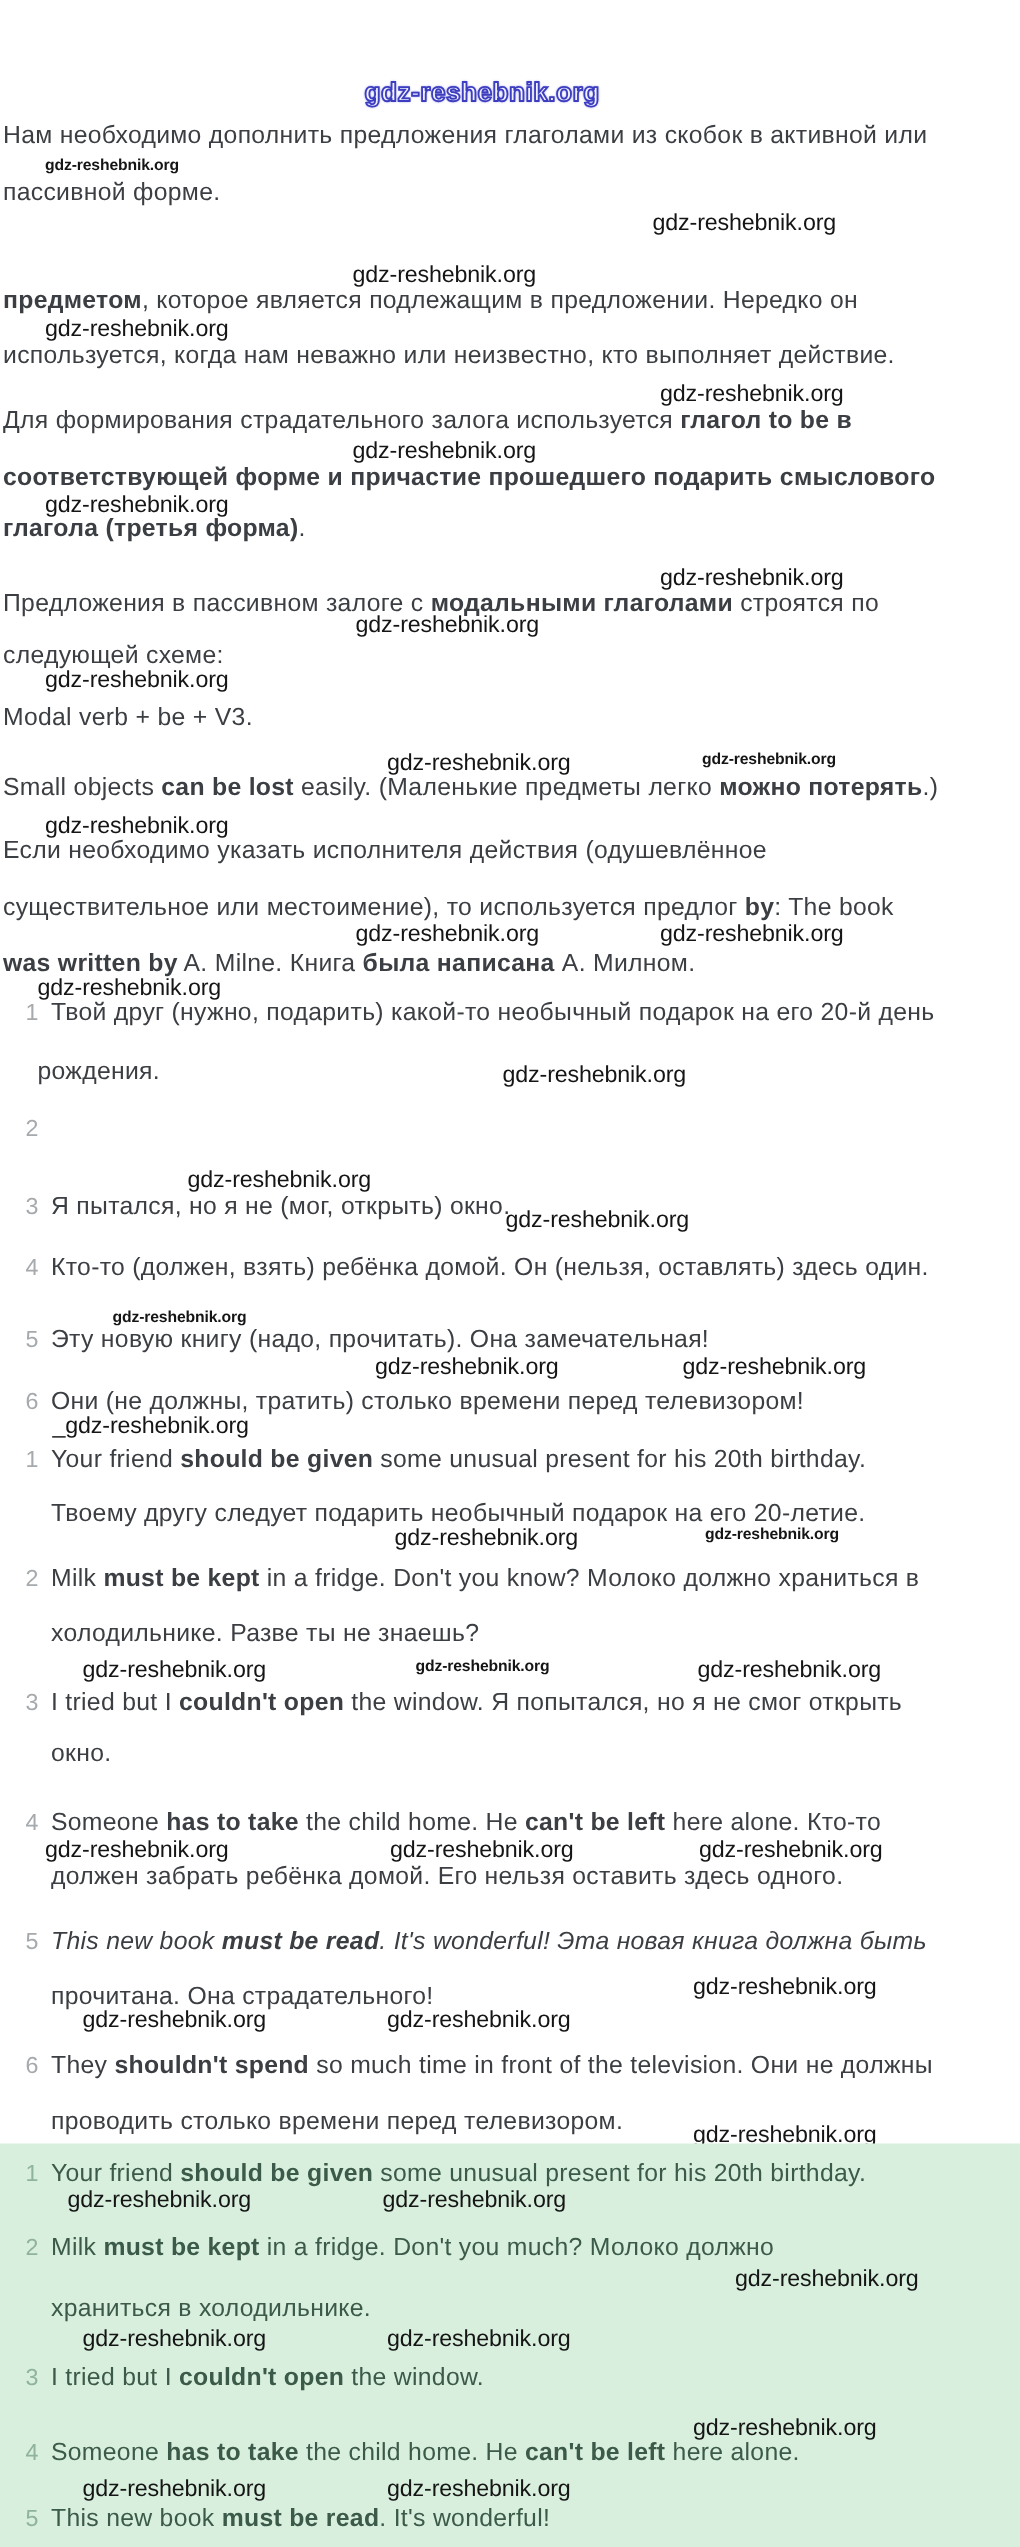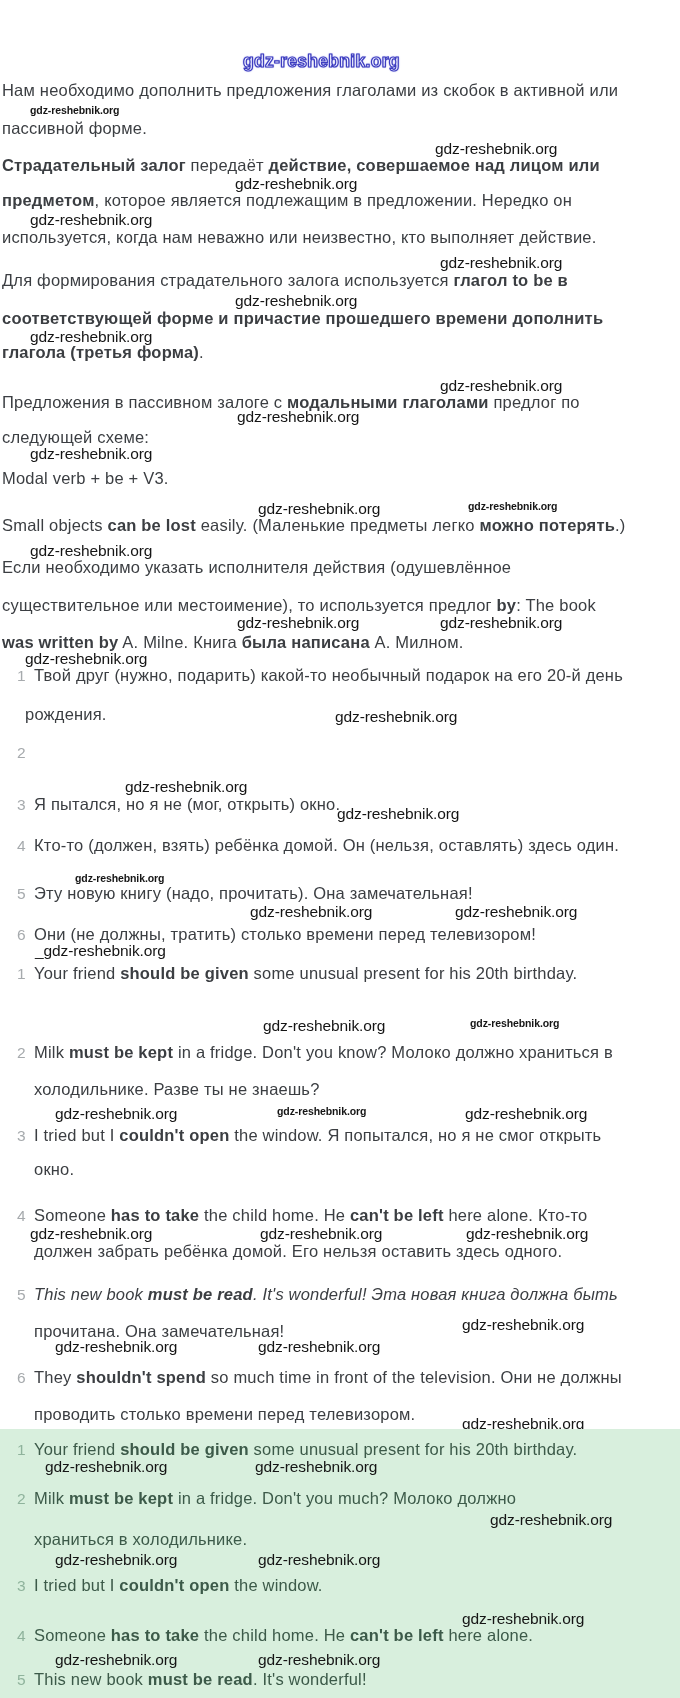--- a/index.html
+++ b/index.html
@@ -40,33 +40,32 @@
 </style>
 </head>
 <body>
 
 <div class="page" id="page">
     <span class="wm-top" style="left: 243px; top: 3px;">gdz-reshebnik.org</span>
     <div class="line" style="left: 2px; top: 33px;"><span>Нам необходимо дополнить предложения глаголами из скобок в активной или</span></div>
     <span class="wm small" style="left: 30px; top: 56px;">gdz-reshebnik.org</span>
     <div class="line" style="left: 2px; top: 71px;"><span>пассивной форме.</span></div>
     <span class="wm" style="left: 435px; top: 92px;">gdz-reshebnik.org</span>
-    <div class="line" style="left: 2px; top: 108px;"><b>Страдательный залог</b><span> передаёт </span><b>действие, совершаемое над лицом или</b></div>
     <span class="wm" style="left: 235px; top: 127px;">gdz-reshebnik.org</span>
     <div class="line" style="left: 2px; top: 143px;"><b>предметом</b><span>, которое является подлежащим в предложении. Нередко он</span></div>
     <span class="wm" style="left: 30px; top: 163px;">gdz-reshebnik.org</span>
     <div class="line" style="left: 2px; top: 180px;"><span>используется, когда нам неважно или неизвестно, кто выполняет действие.</span></div>
     <span class="wm" style="left: 440px; top: 206px;">gdz-reshebnik.org</span>
     <div class="line" style="left: 2px; top: 223px;"><span>Для формирования страдательного залога используется </span><b>глагол to be в</b></div>
     <span class="wm" style="left: 235px; top: 244px;">gdz-reshebnik.org</span>
-    <div class="line" style="left: 2px; top: 261px;"><b>соответствующей форме и причастие прошедшего времени дополнить</b></div>
+    <div class="line" style="left: 2px; top: 261px;"><b>соответствующей форме и причастие прошедшего подарить смыслового</b></div>
     <span class="wm" style="left: 30px; top: 280px;">gdz-reshebnik.org</span>
     <div class="line" style="left: 2px; top: 295px;"><b>глагола (третья форма)</b><span>.</span></div>
     <span class="wm" style="left: 440px; top: 329px;">gdz-reshebnik.org</span>
-    <div class="line" style="left: 2px; top: 345px;"><span>Предложения в пассивном залоге с </span><b>модальными глаголами</b><span> предлог по</span></div>
+    <div class="line" style="left: 2px; top: 345px;"><span>Предложения в пассивном залоге с </span><b>модальными глаголами</b><span> строятся по</span></div>
     <span class="wm" style="left: 237px; top: 360px;">gdz-reshebnik.org</span>
     <div class="line" style="left: 2px; top: 380px;"><span>следующей схеме:</span></div>
     <span class="wm" style="left: 30px; top: 397px;">gdz-reshebnik.org</span>
     <div class="line" style="left: 2px; top: 421px;"><span>Modal verb + be + V3.</span></div>
     <span class="wm" style="left: 258px; top: 452px;">gdz-reshebnik.org</span>
     <span class="wm small" style="left: 468px; top: 452px;">gdz-reshebnik.org</span>
     <div class="line" style="left: 2px; top: 468px;"><span>Small objects </span><b>can be lost</b><span> easily. (Маленькие предметы легко </span><b>можно потерять</b><span>.)</span></div>
     <span class="wm" style="left: 30px; top: 494px;">gdz-reshebnik.org</span>
     <div class="line" style="left: 2px; top: 510px;"><span>Если необходимо указать исполнителя действия (одушевлённое</span></div>
     <div class="line" style="left: 2px; top: 548px;"><span>существительное или местоимение), то используется предлог </span><b>by</b><span>: The book</span></div>
@@ -88,41 +87,42 @@
     <span class="wm small" style="left: 75px; top: 824px;">gdz-reshebnik.org</span>
     <span class="num" style="left: 17px; top: 836px;">5</span>
     <div class="line" style="left: 34px; top: 836px;"><span>Эту новую книгу (надо, прочитать). Она замечательная!</span></div>
     <span class="wm" style="left: 250px; top: 855px;">gdz-reshebnik.org</span>
     <span class="wm" style="left: 455px; top: 855px;">gdz-reshebnik.org</span>
     <span class="num" style="left: 17px; top: 877px;">6</span>
     <div class="line" style="left: 34px; top: 877px;"><span>Они (не должны, тратить) столько времени перед телевизором!</span></div>
     <span class="num" style="left: 17px; top: 916px;">1</span>
     <div class="line" style="left: 34px; top: 916px;"><span>Your friend </span><b>should be given</b><span> some unusual present for his 20th birthday.</span></div>
     <span class="wm" style="left: 35px; top: 894px;">_gdz-reshebnik.org</span>
+    <div class="line" style="left: 34px; top: 952px;"><span>Твоему другу следует подарить необычный подарок на его 20-летие.</span></div>
     <span class="wm" style="left: 263px; top: 969px;">gdz-reshebnik.org</span>
     <span class="wm small" style="left: 470px; top: 969px;">gdz-reshebnik.org</span>
     <span class="num" style="left: 17px; top: 995px;">2</span>
     <div class="line" style="left: 34px; top: 995px;"><span>Milk </span><b>must be kept</b><span> in a fridge. Don't you know? Молоко должно храниться в</span></div>
     <div class="line" style="left: 34px; top: 1032px;"><span>холодильнике. Разве ты не знаешь?</span></div>
     <span class="wm" style="left: 55px; top: 1057px;">gdz-reshebnik.org</span>
     <span class="wm small" style="left: 277px; top: 1057px;">gdz-reshebnik.org</span>
     <span class="wm" style="left: 465px; top: 1057px;">gdz-reshebnik.org</span>
     <span class="num" style="left: 17px; top: 1078px;">3</span>
     <div class="line" style="left: 34px; top: 1078px;"><span>I tried but I </span><b>couldn't open</b><span> the window. Я попытался, но я не смог открыть</span></div>
     <div class="line" style="left: 34px; top: 1112px;"><span>окно.</span></div>
     <span class="num" style="left: 17px; top: 1158px;">4</span>
     <div class="line" style="left: 34px; top: 1158px;"><span>Someone </span><b>has to take</b><span> the child home. He </span><b>can't be left</b><span> here alone. Кто-то</span></div>
     <span class="wm" style="left: 30px; top: 1177px;">gdz-reshebnik.org</span>
     <span class="wm" style="left: 260px; top: 1177px;">gdz-reshebnik.org</span>
     <span class="wm" style="left: 466px; top: 1177px;">gdz-reshebnik.org</span>
     <div class="line" style="left: 34px; top: 1194px;"><span>должен забрать ребёнка домой. Его нельзя оставить здесь одного.</span></div>
     <span class="num" style="left: 17px; top: 1237px;">5</span>
     <div class="line" style="left: 34px; top: 1237px; font-style: italic;"><span>This new book </span><b>must be read</b><span>. It's wonderful! Эта новая книга должна быть</span></div>
     <span class="wm" style="left: 462px; top: 1268px;">gdz-reshebnik.org</span>
-    <div class="line" style="left: 34px; top: 1274px;"><span>прочитана. Она замечательная!</span></div>
+    <div class="line" style="left: 34px; top: 1274px;"><span>прочитана. Она страдательного!</span></div>
     <span class="wm" style="left: 55px; top: 1290px;">gdz-reshebnik.org</span>
     <span class="wm" style="left: 258px; top: 1290px;">gdz-reshebnik.org</span>
     <span class="num" style="left: 17px; top: 1320px;">6</span>
     <div class="line" style="left: 34px; top: 1320px;"><span>They </span><b>shouldn't spend</b><span> so much time in front of the television. Они не должны</span></div>
     <div class="line" style="left: 34px; top: 1357px;"><span>проводить столько времени перед телевизором.</span></div>
     <span class="wm" style="left: 462px; top: 1367px;">gdz-reshebnik.org</span>
     <div class="band" style="top: 1381px; height: 317px;"></div>
     <span class="num green" style="left: 17px; top: 1392px;">1</span>
     <div class="line green" style="left: 34px; top: 1392px;"><span>Your friend </span><b>should be given</b><span> some unusual present for his 20th birthday.</span></div>
     <span class="wm" style="left: 45px; top: 1410px;">gdz-reshebnik.org</span>

